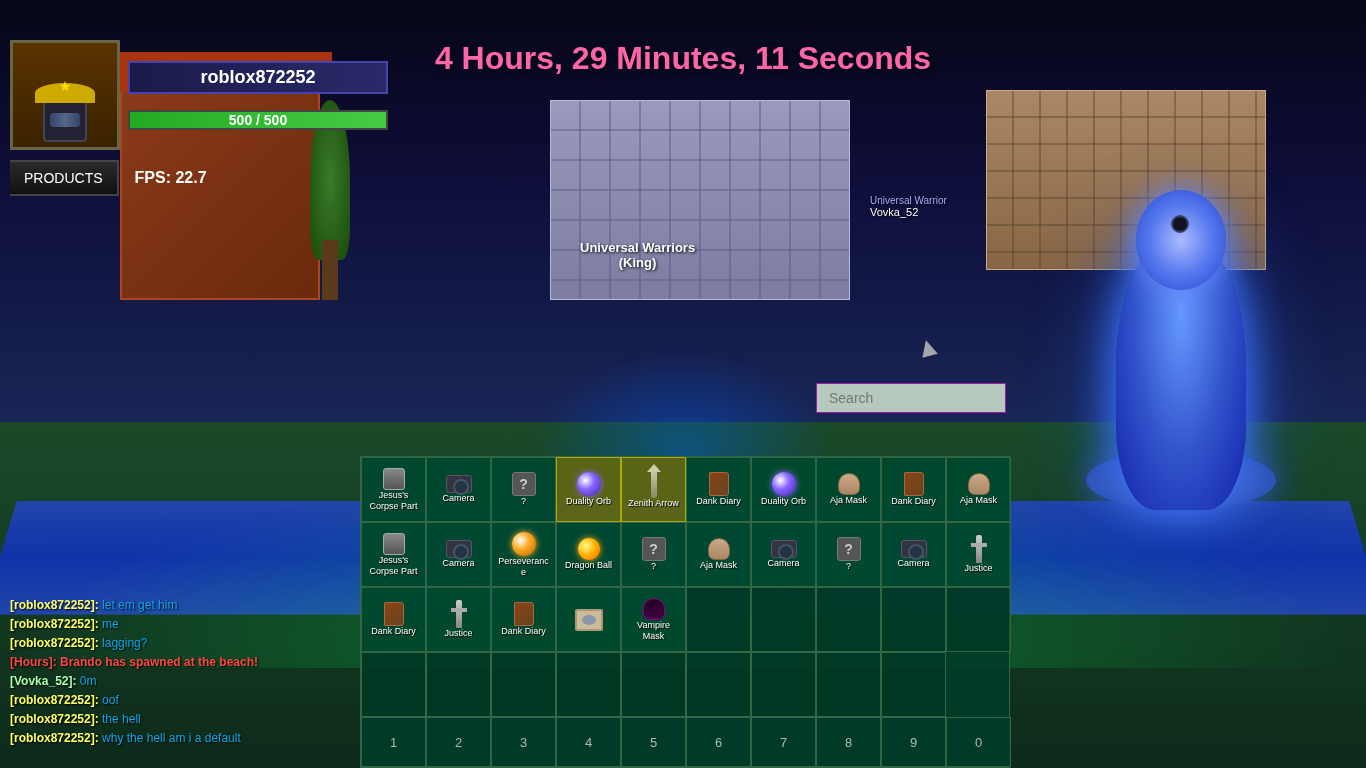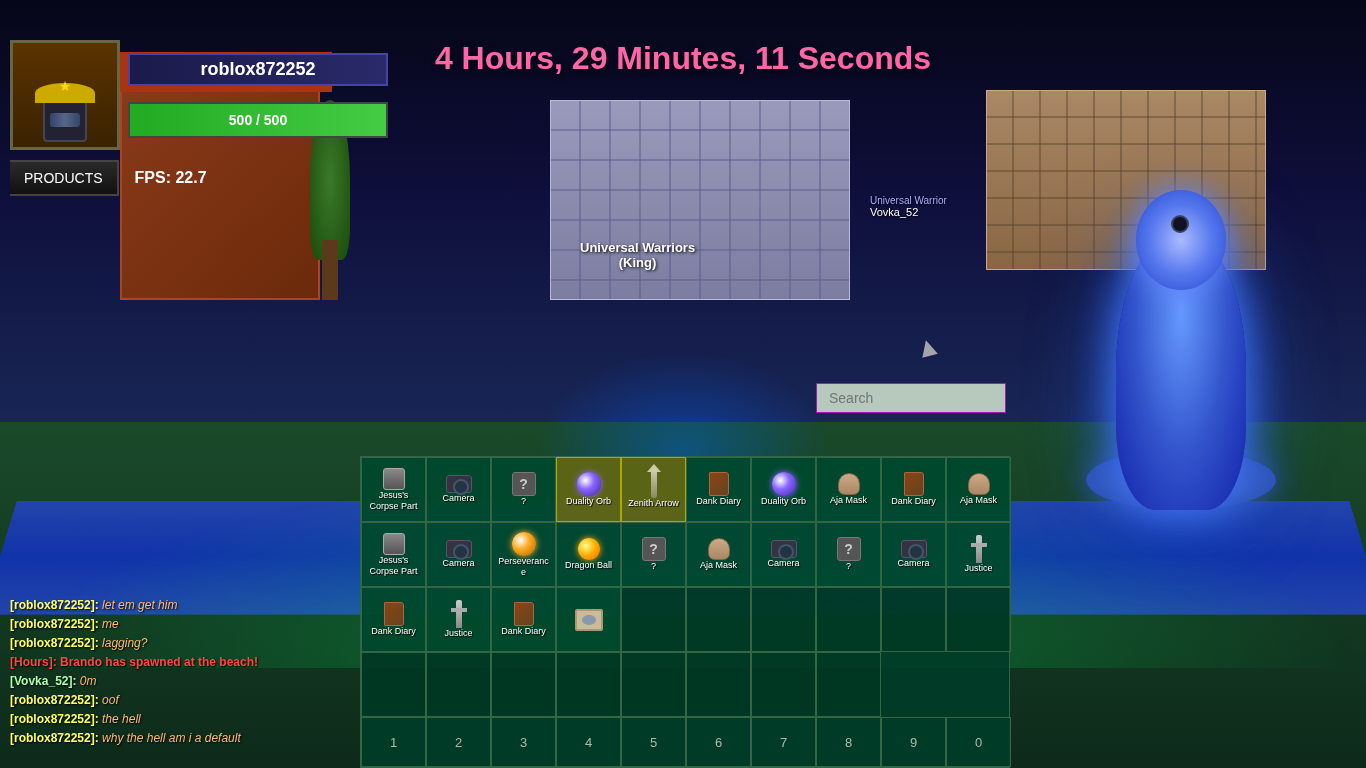--- a/index.html
+++ b/index.html
@@ -358,21 +358,21 @@
       color: white;
       font-size: 18px;
       font-weight: bold;
       text-align: center;
     }
 
     .health-bar-container {
       background: #221100;
       border: 2px solid #444;
       min-width: 260px;
-      height: 36px;
+      height: 20px;
       position: relative;
     }
 
     .health-bar-fill {
       height: 100%;
       background: linear-gradient(90deg, #22aa22 0%, #44cc44 100%);
       width: 100%;
     }
 
     .health-text {
@@ -438,22 +438,21 @@
       line-height: 1.5;
       text-shadow: 1px 1px 2px black;
       margin-bottom: 1px;
     }
 
     .chat-username {
       font-weight: bold;
     }
 
     .chat-text {
-      color: #fdba74;
-      font-style: italic;
+      color: #0ea5e9;
     }
 
     .chat-system {
       color: #ff4444;
       font-weight: bold;
     }
 
     
     #inventory-panel {
       position: absolute;
@@ -921,20 +920,26 @@
         <div>
           <div class="icon-book"></div>
         </div>
         <div class="cell-label">Dank Diary</div>
       </div>
       <div class="inv-cell">
         <div>
           <div class="icon-photo"></div>
         </div>
       </div>
+      <div class="inv-cell">
+        <div>
+          <div class="icon-vampire"></div>
+        </div>
+        <div class="cell-label">Vampire Mask</div>
+      </div>
       <div class="inv-cell empty"></div>
       <div class="inv-cell empty"></div>
       <div class="inv-cell empty"></div>
       <div class="inv-cell empty"></div>
       <div class="inv-cell empty"></div>
       <div class="inv-cell empty"></div>
       <div class="inv-cell empty"></div>
       <div class="inv-cell empty"></div>
       <div class="inv-cell empty"></div>
       <div class="inv-cell empty"></div>

